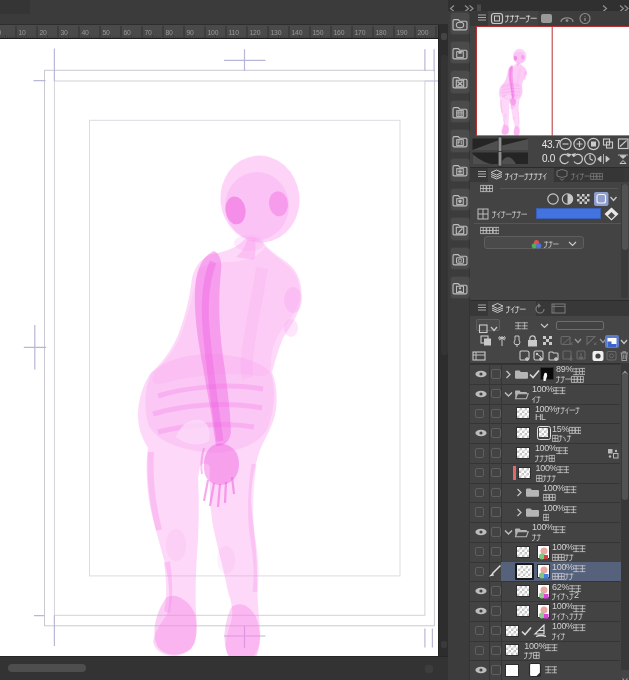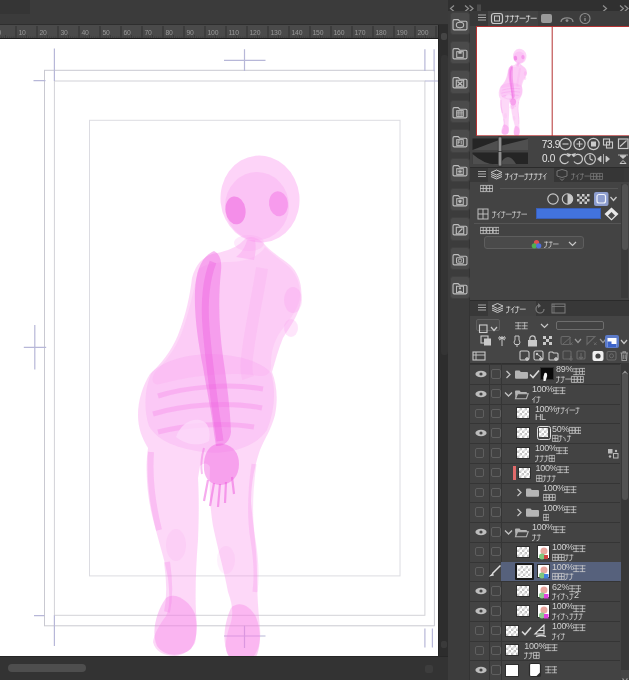--- a/index.html
+++ b/index.html
@@ -432,21 +432,21 @@
         <path d="M150,10.5 L156.5,4.5" stroke="#c9c9c9" stroke-width="1.1"></path>
         <path d="M98.5,20.5 A4.6,4.6 0 1 0 98.5,25.5" fill="none" stroke="#c9c9c9" stroke-width="1.3"></path>
         <path d="M96.5,17 L98.9,21.2 L101.5,18.2 Z" fill="#c9c9c9"></path>
         <path d="M104,20.5 A4.6,4.6 0 1 1 104,25.5" fill="none" stroke="#c9c9c9" stroke-width="1.3"></path>
         <path d="M106,17 L103.6,21.2 L101,18.2 Z" fill="#c9c9c9"></path>
         <circle cx="120" cy="23" r="5.4" fill="none" stroke="#c9c9c9" stroke-width="1.2"></circle>
         <path d="M120,23 L120,18.8 M120,23 L122.8,24.4" stroke="#c9c9c9" stroke-width="1.2"></path>
         <path d="M133.5,18 L133.5,28 M131,20 L127.5,23 L131,26 Z M136,20 L139.5,23 L136,26 Z" fill="#c9c9c9" stroke="#c9c9c9" stroke-width="0.8"></path>
         <path d="M148,19 H158 M150,19.7 L153,22.5 L156,19.7 Z" fill="#c9c9c9" stroke="#c9c9c9" stroke-width="0.8"></path>
         <path d="M150,27.5 L153,24.5 L156,27.5 Z" fill="none" stroke="#c9c9c9" stroke-width="1"></path>
-      </svg><div class="abs lt" style="left:58px;top:2.5px;width:32px;text-align:right;font-size:10px;color:#e6e6e6">73.9</div><div class="abs lt" style="left:53px;top:17px;width:32px;text-align:right;font-size:10px;color:#e6e6e6">0.0</div></div>
+      </svg><div class="abs lt" style="left:58px;top:2.5px;width:32px;text-align:right;font-size:10px;color:#e6e6e6">43.7</div><div class="abs lt" style="left:53px;top:17px;width:32px;text-align:right;font-size:10px;color:#e6e6e6">0.0</div></div>
 <div class="abs" style="left:470px;top:167px;width:159px;height:1.5px;background:#2b2b2b"></div>
 <div class="abs" style="left:470px;top:168px;width:159px;height:14px;background:#383838"><svg width="159" height="14">
         <path d="M8,3.5 H16 M8,6 H16 M8,8.5 H16" stroke="#a8a8a8" stroke-width="1.1"></path>
         <rect x="18" y="0" width="66" height="14" fill="#434343"></rect>
         <path d="M26.5,2 L32,4.5 L26.5,7 L21,4.5 Z M21,6.5 L26.5,9 L32,6.5 M21,8.5 L26.5,11 L32,8.5" fill="none" stroke="#c9c9c9" stroke-width="1"></path>
       </svg><div class="abs" style="left:35px;top:3.5px">
         <svg width="42.0" height="9" viewBox="0 -1 42.0 9" style="display:block">
           <path d="M0.2,1.2 H4.216 M2.5296,0.4 V4.08 Q2.5296,6.8 0.0,6.8 M8.35472,0.4 Q5.736719999999999,3.4 4.614719999999999,3.74 M6.67172,2.38 V6.8 M9.039119999999997,1.2 H13.055119999999999 M11.368719999999998,0.4 V4.08 Q11.368719999999998,6.8 8.839119999999998,6.8 M13.453839999999996,3.06 H19.233839999999994 M19.551039999999993,1.2 H23.567039999999995 M21.880639999999993,0.4 V4.08 Q21.880639999999993,6.8 19.351039999999994,6.8 M24.16575999999999,1.2 H28.181759999999993 M26.49535999999999,0.4 V4.08 Q26.49535999999999,6.8 23.965759999999992,6.8 M28.78047999999999,1.2 H32.79647999999999 M31.11007999999999,0.4 V4.08 Q31.11007999999999,6.8 28.58047999999999,6.8 M33.395199999999996,1.2 H37.411199999999994 M35.724799999999995,0.4 V4.08 Q35.724799999999995,6.8 33.19519999999999,6.8 M41.54991999999999,0.4 Q38.93191999999999,3.4 37.80991999999999,3.74 M39.86691999999999,2.38 V6.8" fill="none" stroke="#dedede" stroke-width="0.75"></path>
         </svg>
       </div><div class="abs" style="left:84px;top:0;width:70px;height:14px;background:#363636"><svg width="55" height="14">
@@ -716,21 +716,21 @@
       <svg class="abs" style="left:3.5px;top:65.125px" width="14" height="10">
         <ellipse cx="7" cy="5" rx="5.6" ry="3.3" fill="#bdbdbd"></ellipse>
         <circle cx="7" cy="5" r="1.6" fill="#434343"></circle>
       </svg>
       <div class="abs" style="left:21.2px;top:65.4px;width:9.5px;height:9.5px;border:1px solid #5f5f5f;border-radius:2px"></div>
       <div class="abs" style="left:46.39999999999998px;top:64.1px;width:13.5px;height:12px;background:#ffffff;background-image:linear-gradient(45deg,#c3c3c3 25%,transparent 25%,transparent 75%,#c3c3c3 75%),linear-gradient(45deg,#c3c3c3 25%,transparent 25%,transparent 75%,#c3c3c3 75%);background-size:5px 5px;background-position:0 0,2.5px 2.5px;border:1px solid #2e2e2e"></div>
       <div class="abs" style="left:66.89999999999998px;top:63.125px;width:14px;height:14px;border:1.4px solid #dedede;border-radius:2.5px">
         <div class="abs" style="left:1.2px;top:1.2px;width:9px;height:9px;background:#ffffff;background-image:linear-gradient(45deg,#c3c3c3 25%,transparent 25%,transparent 75%,#c3c3c3 75%),linear-gradient(45deg,#c3c3c3 25%,transparent 25%,transparent 75%,#c3c3c3 75%);background-size:5px 5px;background-position:0 0,2.5px 2.5px;"></div>
       </div>
       <div class="abs" style="left:82px;top:62.45px;height:8px;white-space:nowrap">
-        <span class="lt abs" style="left:0;top:-1.8px">50%</span>
+        <span class="lt abs" style="left:0;top:-1.8px">15%</span>
         <div class="abs" style="left:16.5px;top:0.4px">
           <svg width="12.6" height="9" viewBox="0 -1 12.6 9" style="display:block">
             <path d="M0.3,0.4 H5.956 V6.3999999999999995 H0.3 Z M0.3,3.4 H5.956 M3.128,0.4 V6.3999999999999995 M6.587519999999999,0.4 H12.243519999999998 V6.3999999999999995 H6.587519999999999 Z M6.587519999999999,3.4 H12.243519999999998 M9.415519999999999,0.4 V6.3999999999999995" fill="none" stroke="#d0d0d0" stroke-width="0.75"></path>
           </svg>
         </div>
       </div>
       <div class="abs" style="left:82px;top:70.85px;height:8px;white-space:nowrap">
         <div class="abs" style="left:0.0px;top:0.4px">
           <svg width="19.5" height="9" viewBox="0 -1 19.5 9" style="display:block">
             <path d="M0.3,0.4 H5.956 V6.3999999999999995 H0.3 Z M0.3,3.4 H5.956 M3.128,0.4 V6.3999999999999995 M6.487519999999999,1.2 H10.503519999999998 M8.81712,0.4 V4.08 Q8.81712,6.8 6.287519999999999,6.8 M11.102239999999998,2.38 Q13.282239999999998,2.04 13.282239999999998,6.12 M15.047839999999997,1.2 H19.06384 M17.377439999999996,0.4 V4.08 Q17.377439999999996,6.8 14.847839999999998,6.8" fill="none" stroke="#d0d0d0" stroke-width="0.75"></path>

